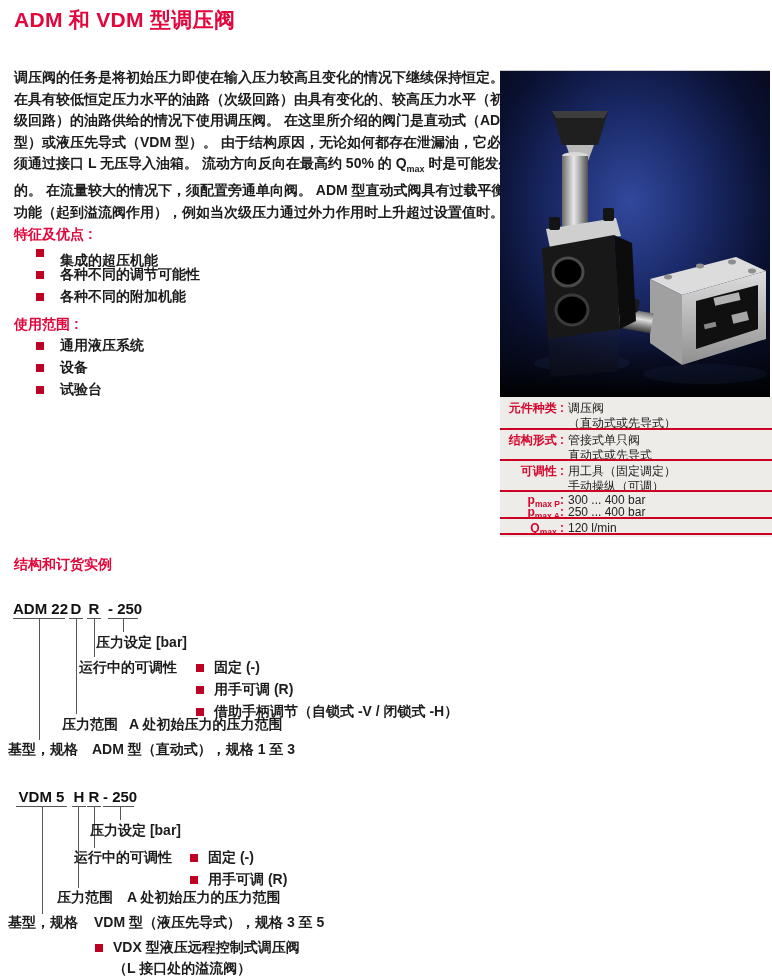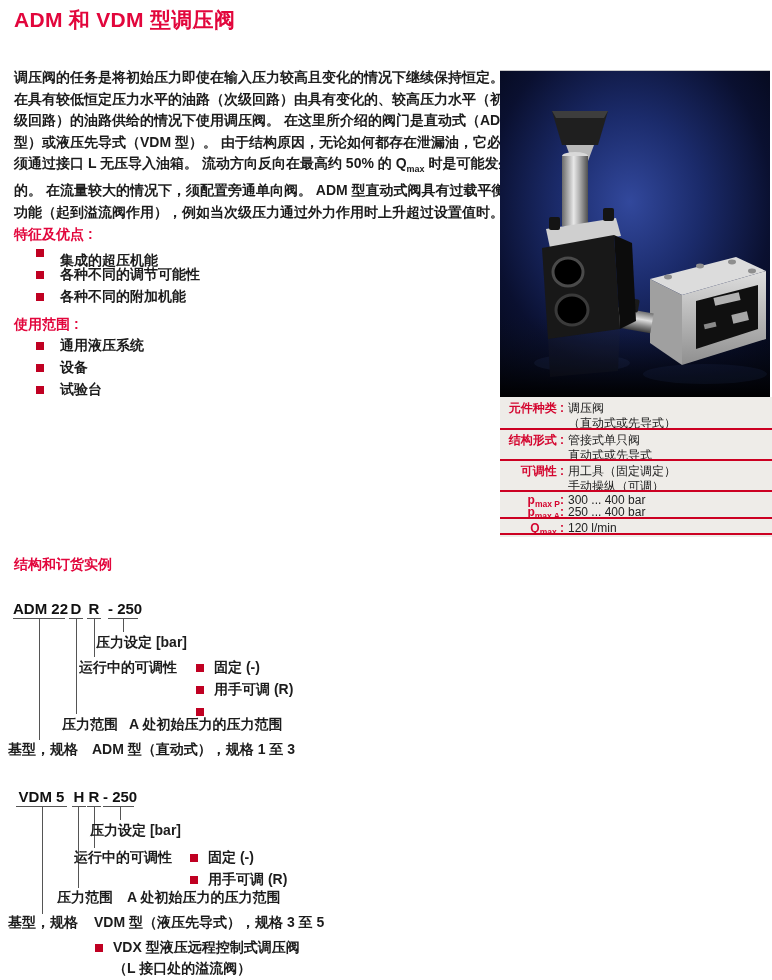--- a/index.html
+++ b/index.html
@@ -165,20 +165,21 @@
   <div class="tick" style="left:76px;top:618px;height:96px"></div>
   <div class="tick" style="left:94px;top:618px;height:39px"></div>
   <div class="tick" style="left:123px;top:618px;height:14px"></div>
   <div class="dlabel" style="left:96px;top:634px">压力设定 [bar]</div>
   <div class="dlabel" style="left:79px;top:659px">运行中的可调性</div>
   <div class="sq" style="left:196px;top:664px"></div>
   <div class="dlabel" style="left:214px;top:659px">固定 (-)</div>
   <div class="sq" style="left:196px;top:686px"></div>
   <div class="dlabel" style="left:214px;top:681px">用手可调 (R)</div>
   <div class="sq" style="left:196px;top:708px"></div>
+  <div class="dlabel" style="left:214px;top:703px">借助手柄调节（自锁式 -V / 闭锁式 -H）</div>
   <div class="dlabel" style="left:62px;top:716px">压力范围</div>
   <div class="dlabel" style="left:129px;top:716px">A 处初始压力的压力范围</div>
   <div class="dlabel" style="left:8px;top:741px">基型，规格</div>
   <div class="dlabel" style="left:92px;top:741px">ADM 型（直动式），规格 1 至 3</div>
 
   <div class="seg seg2" style="left:16px;width:51px">VDM 5</div>
   <div class="seg seg2" style="left:72px;width:14px">H</div>
   <div class="seg seg2" style="left:87px;width:14px">R</div>
   <div class="seg seg2" style="left:103px;width:31px">- 250</div>
   <div class="tick" style="left:42px;top:806px;height:108px"></div>

